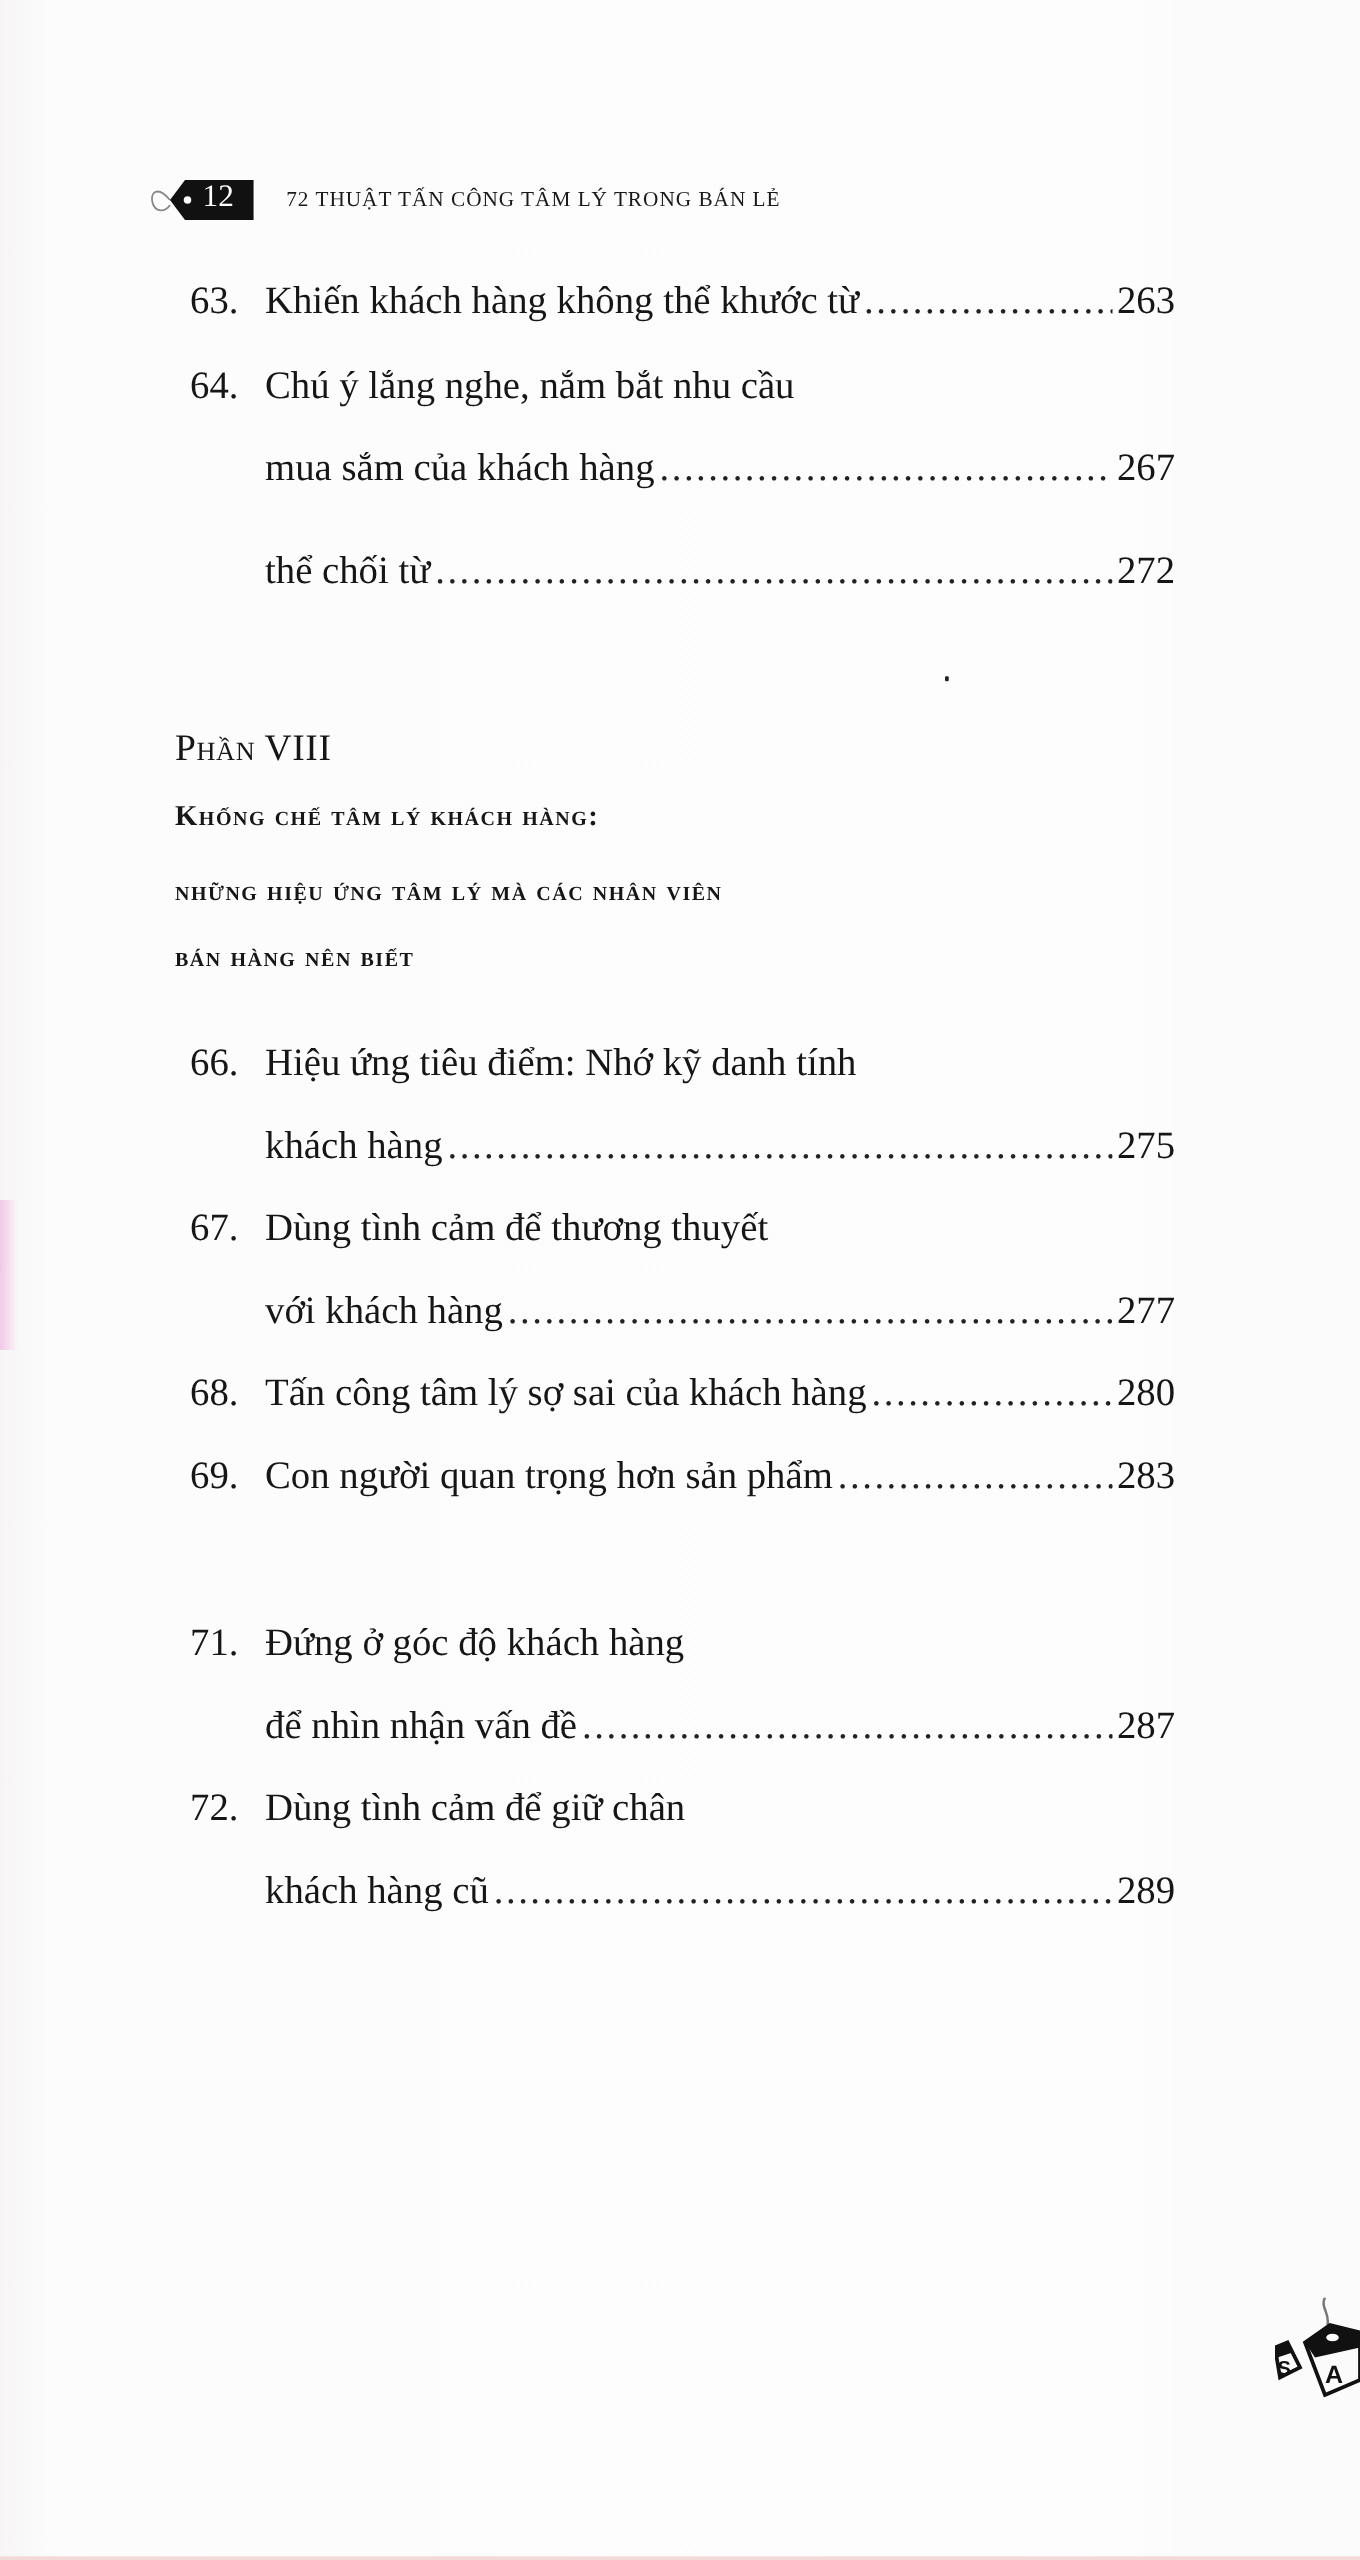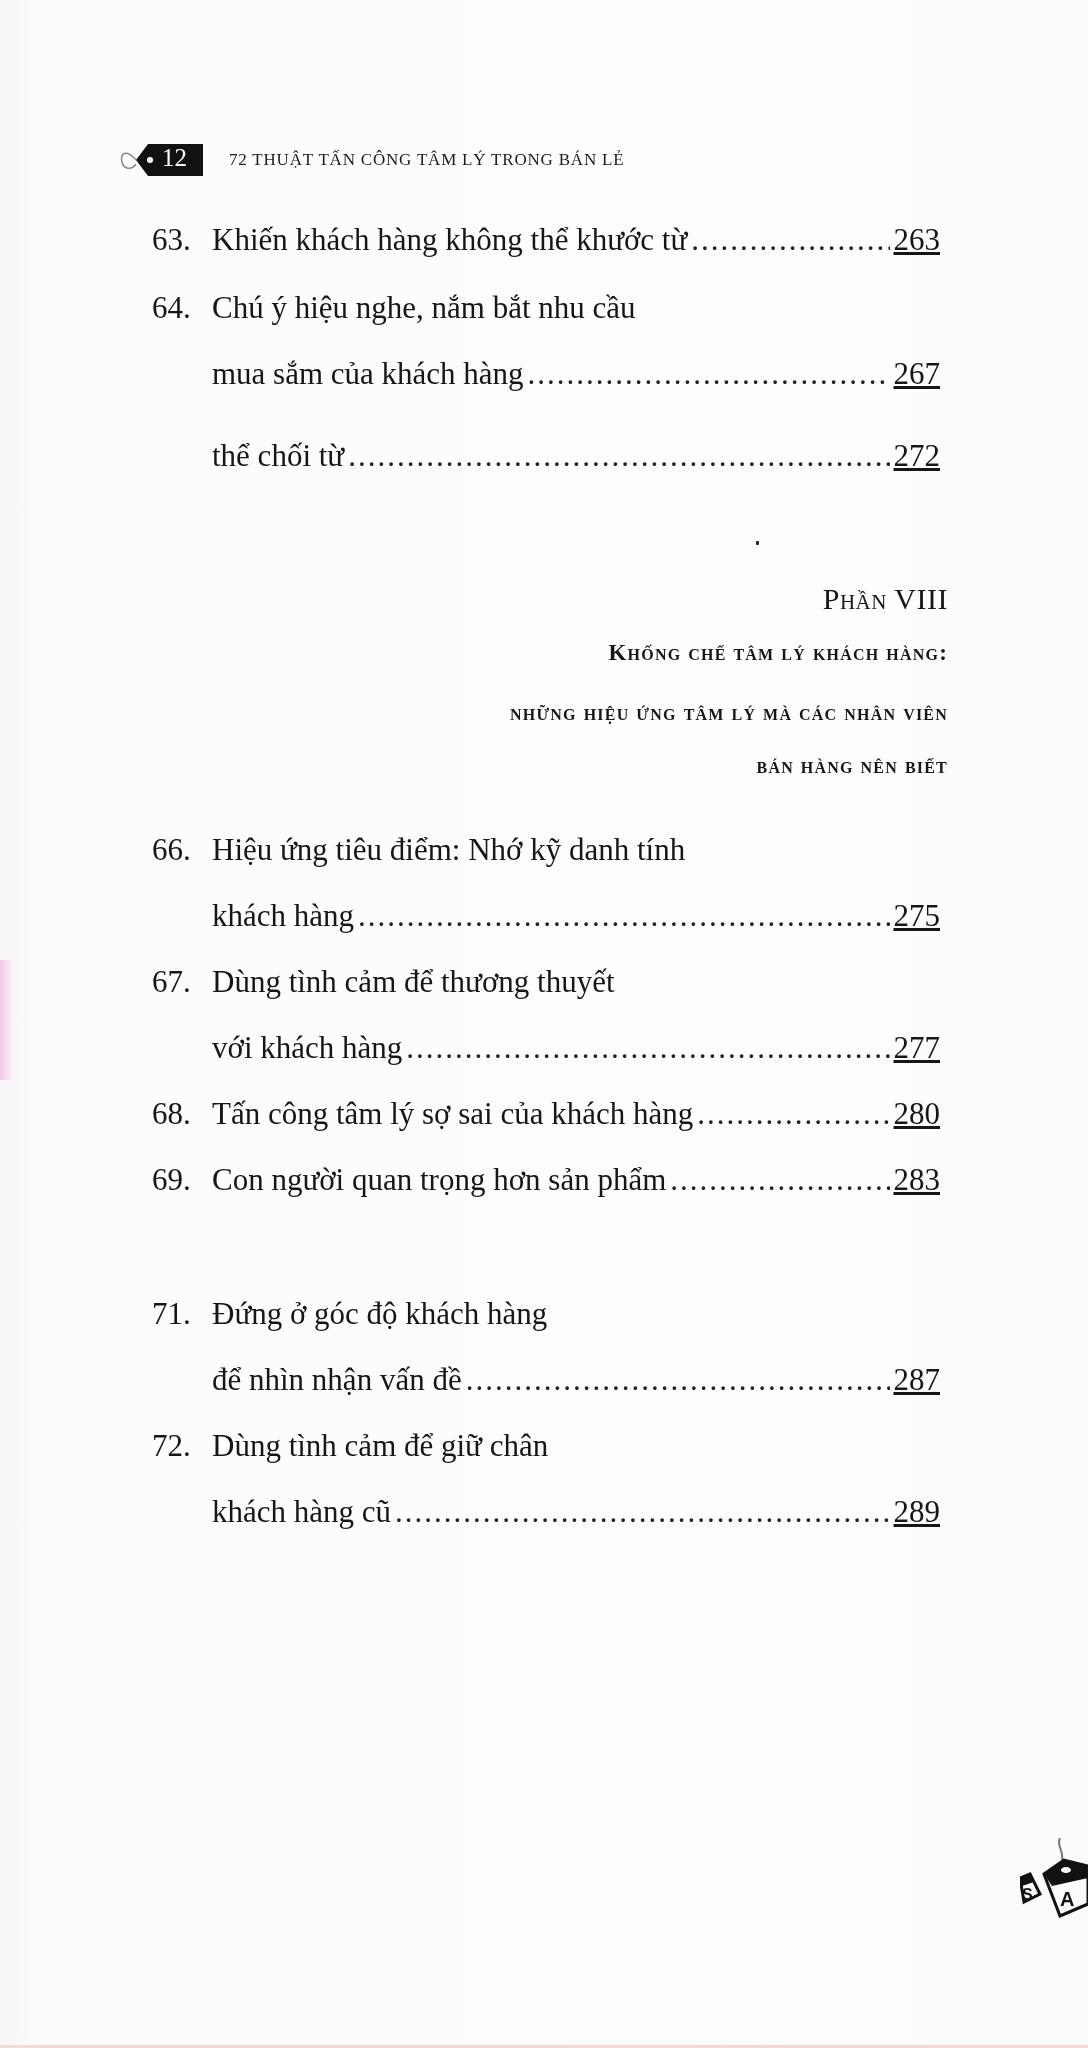--- a/index.html
+++ b/index.html
@@ -88,29 +88,28 @@
       overflow: hidden;
       margin: 0 4px;
       letter-spacing: 2px;
       color: #222;
     }
     .toc-leader::before {
       content: "....................................................................................................................................................................";
     }
     .toc-page {
       text-align: right;
-      text-decoration: underline;
     }
 
     
     .part-heading {
       position: absolute;
       left: 140px;
       width: 808px;
-      text-align: right;
+      text-align: left;
       font-variant: small-caps;
     }
     .part-label {
       position: absolute;
       left: 0; width: 100%;
       top: 582px;
       font-size: 30px;
       letter-spacing: 0.5px;
     }
     .part-line {
@@ -159,21 +158,21 @@
       <span class="toc-num">63.</span>
       <span>Khiến khách hàng không thể khước từ</span>
       <span class="toc-leader"></span>
       <span class="toc-page">263</span>
     </div>
   </div>
 
   <div class="toc-entry" style="top:280px;">
     <div class="toc-line">
       <span class="toc-num">64.</span>
-      <span>Chú ý hiệu nghe, nắm bắt nhu cầu</span>
+      <span>Chú ý lắng nghe, nắm bắt nhu cầu</span>
     </div>
     <div class="toc-line" style="margin-top:10px;">
       <span class="toc-indent"></span>
       <span>mua sắm của khách hàng</span>
       <span class="toc-leader"></span>
       <span class="toc-page">267</span>
     </div>
   </div>
 
   <div class="toc-entry" style="top:418px;">

